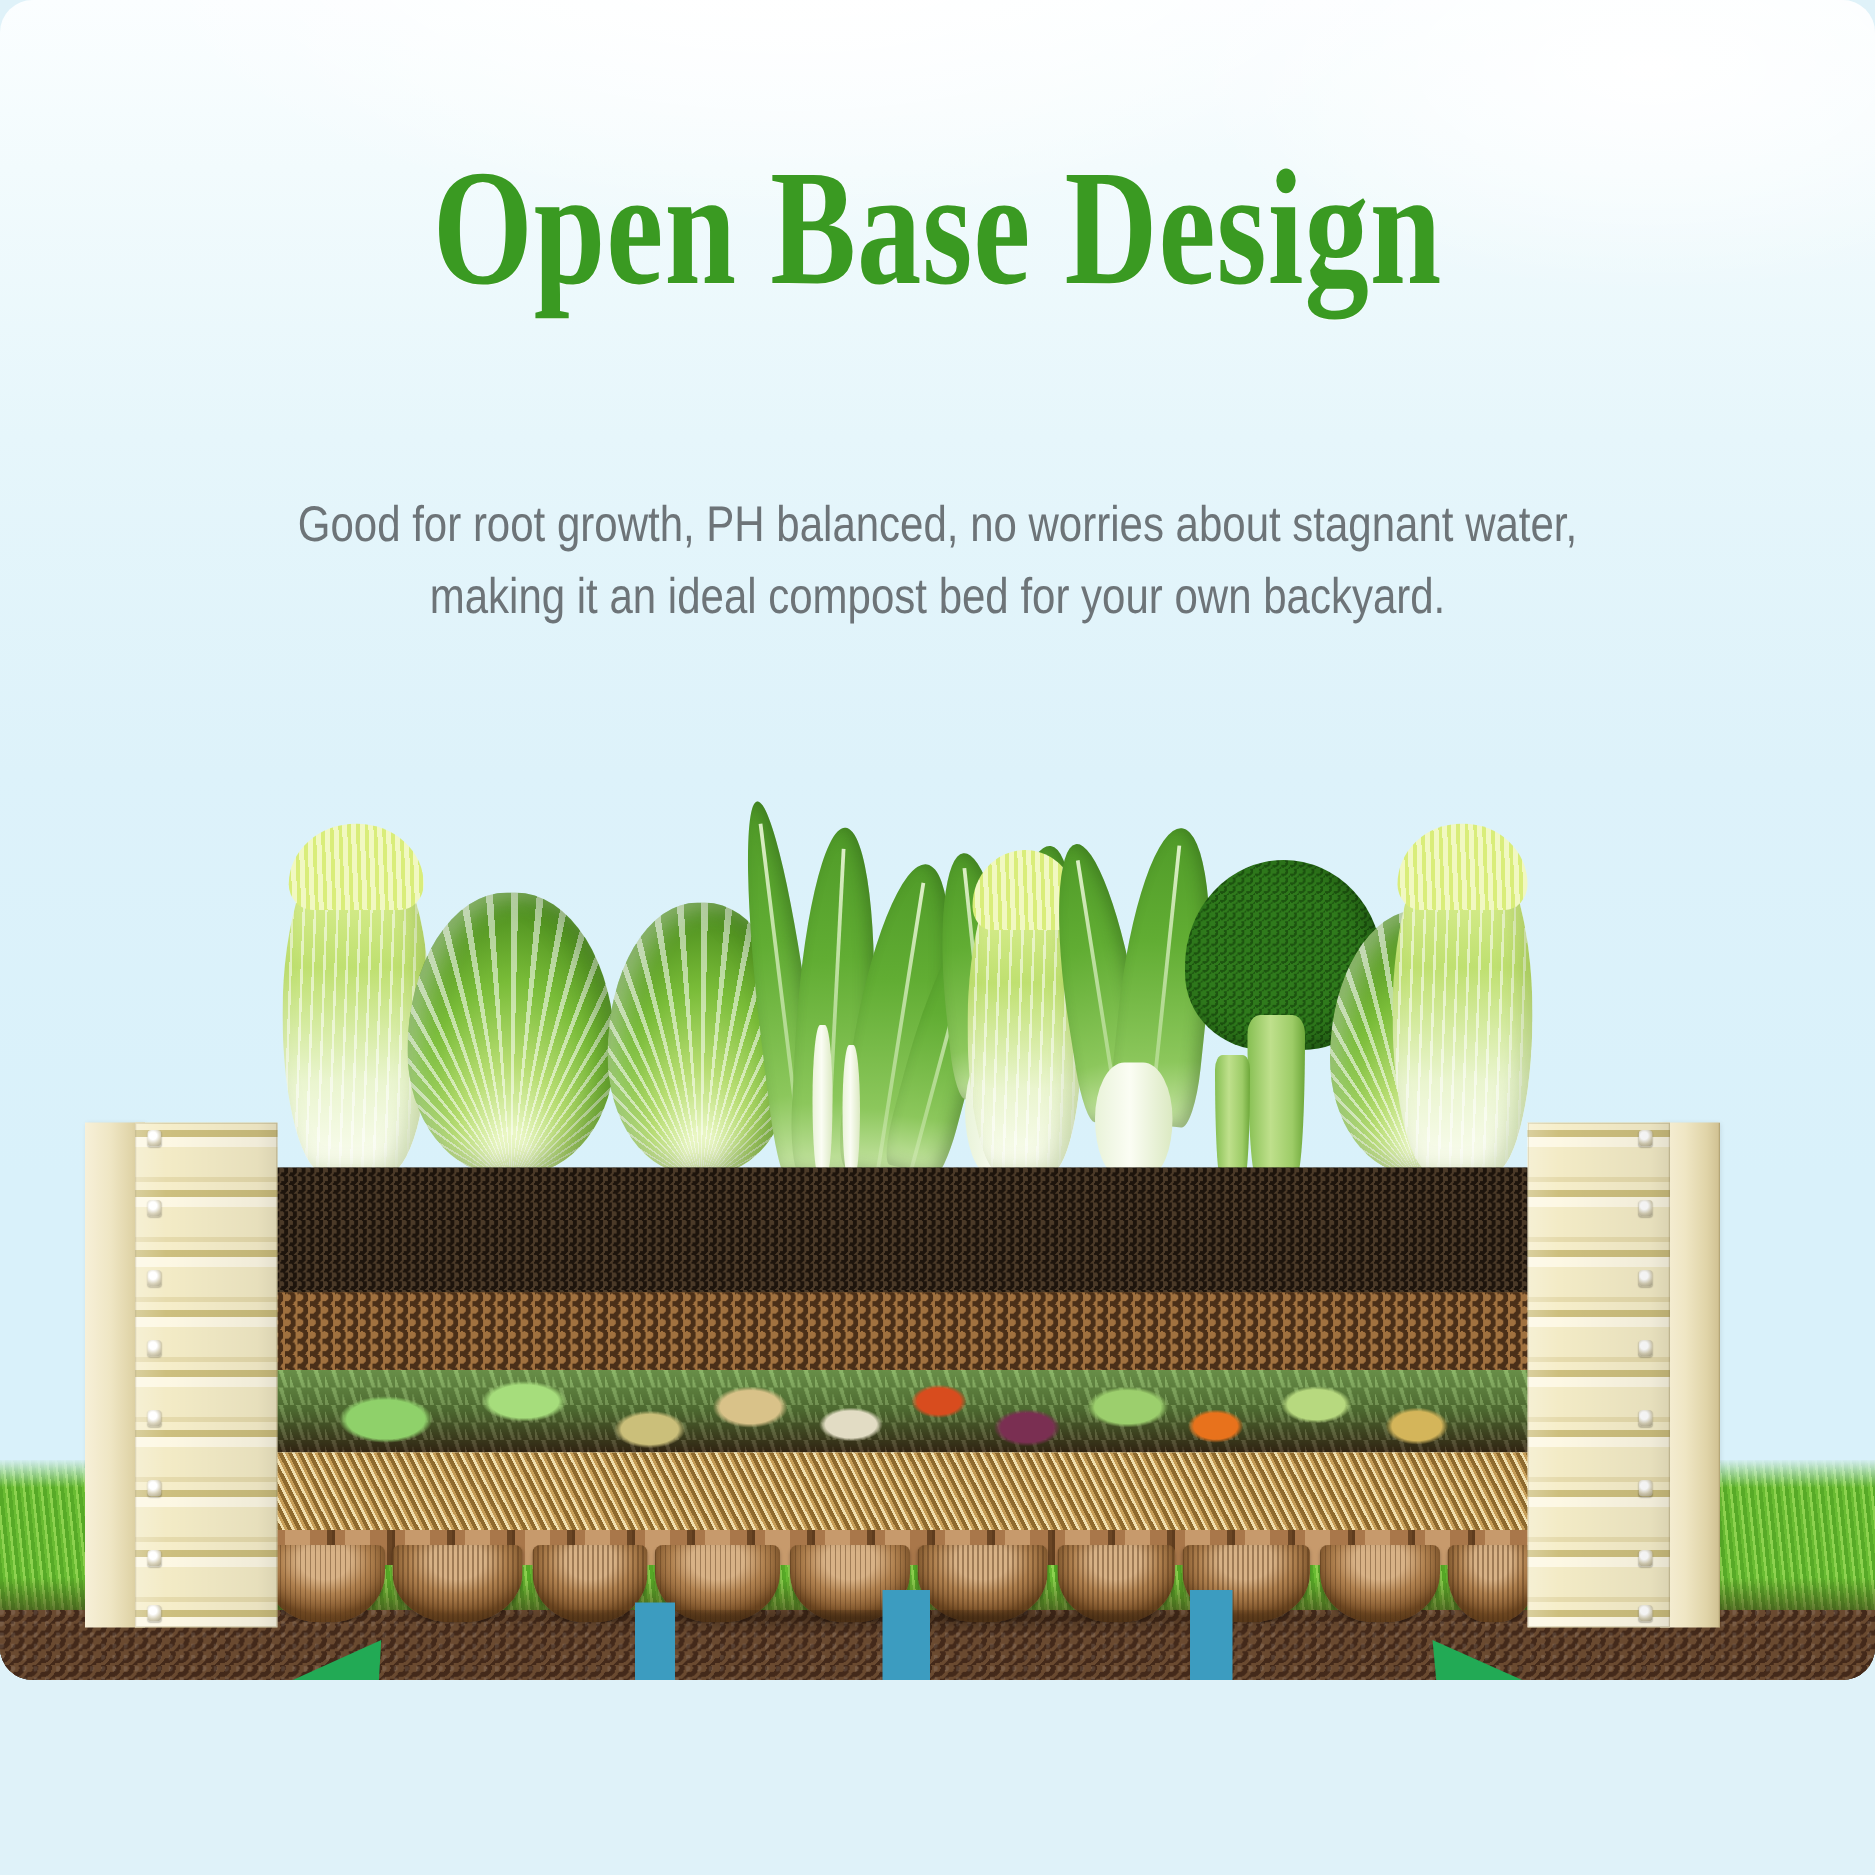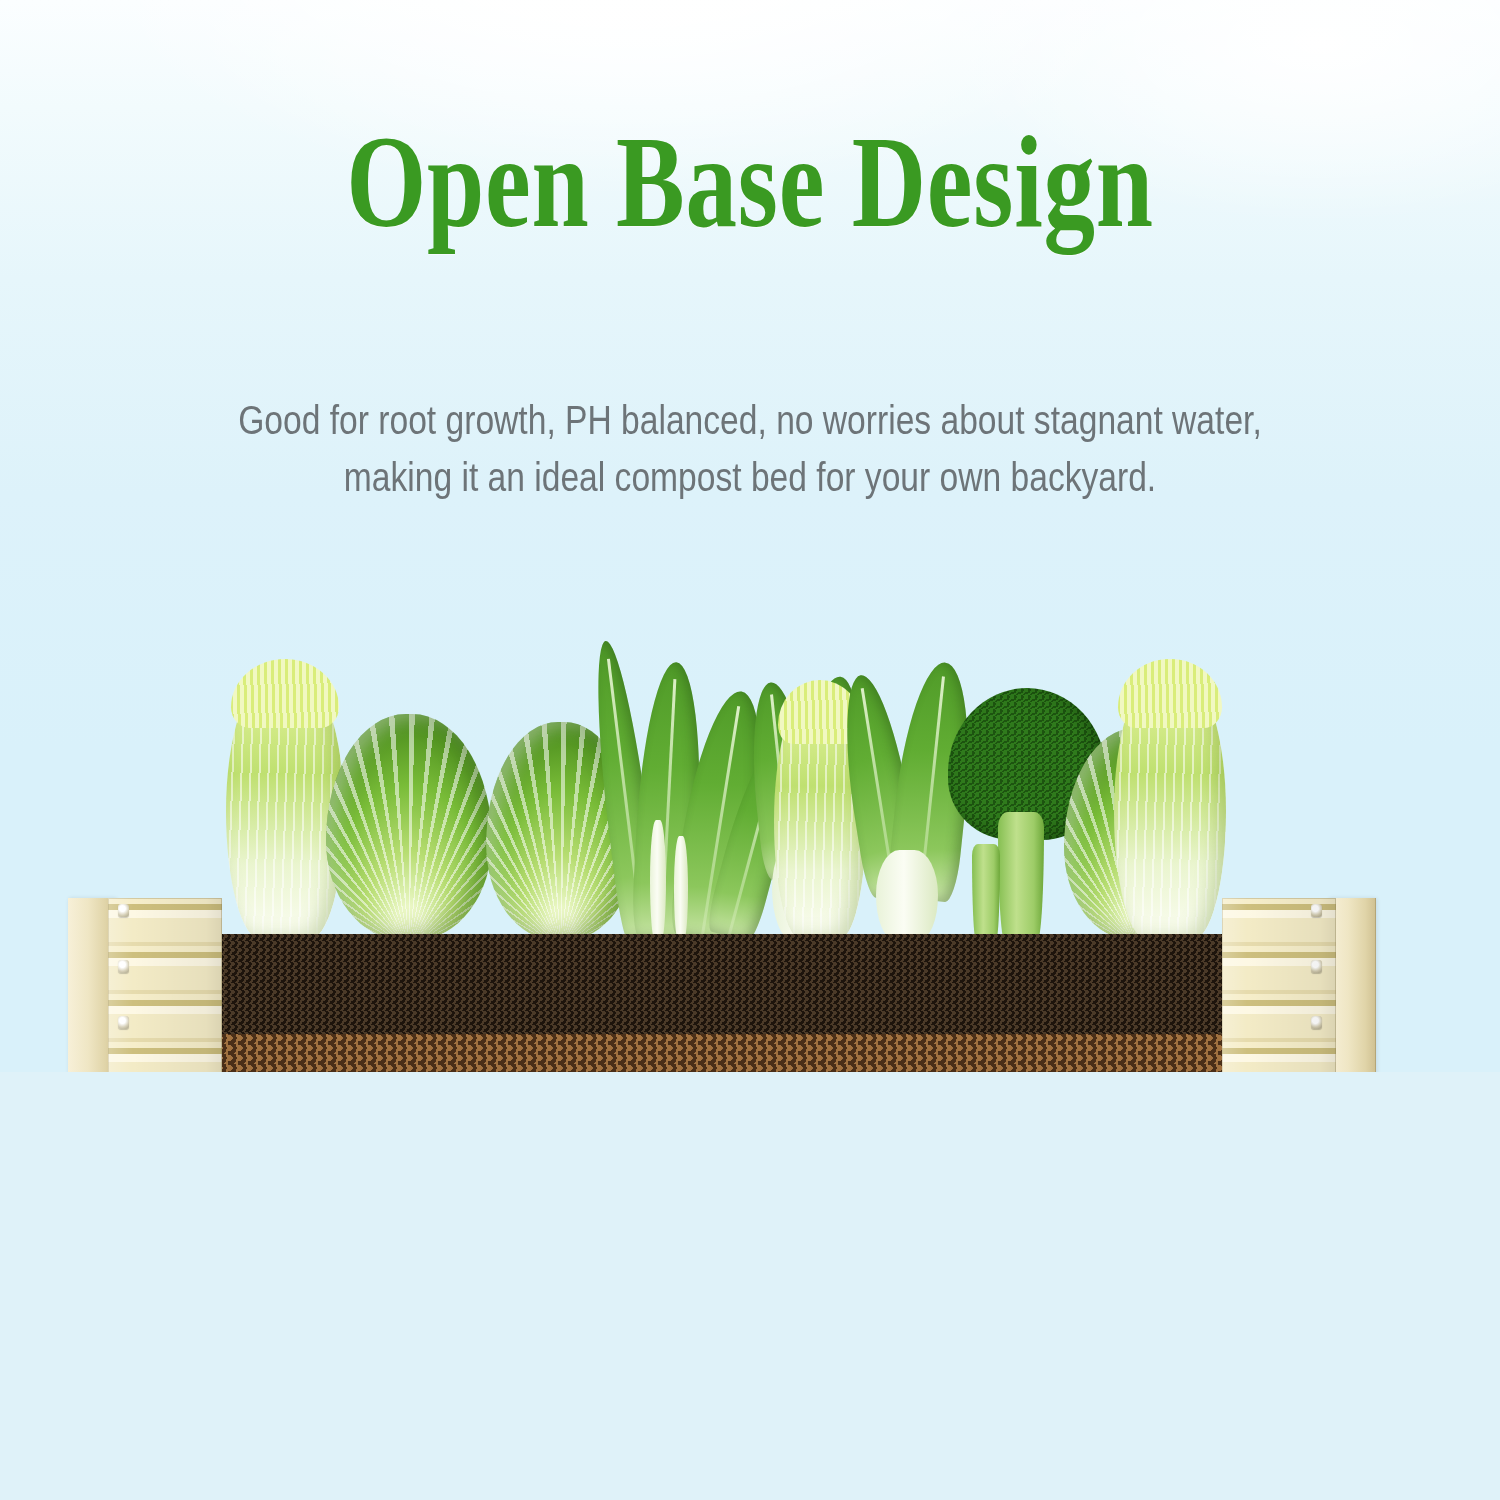--- a/index.html
+++ b/index.html
@@ -2,21 +2,21 @@
 <html><head>
 <meta charset="utf-8">
 <title>Open Base Design</title>
 <style>
   html,body{margin:0;padding:0;}
   body{
     width:1500px;height:1500px;overflow:hidden;
     font-family:"Liberation Sans",sans-serif;
     background:#dff2f9;
   }
-  .stage{position:relative;width:1500px;height:1072px;overflow:hidden;}
+  .stage{position:relative;width:1500px;height:1344px;overflow:hidden;border-radius:26px;}
 
   
   .sky{
     position:absolute;inset:0;
     background:
       radial-gradient(ellipse 900px 420px at 42% -6%, #ffffff 0%, rgba(255,255,255,.92) 22%, rgba(255,255,255,0) 62%),
       radial-gradient(ellipse 620px 300px at 88% 4%, #ffffff 0%, rgba(255,255,255,0) 60%),
       linear-gradient(180deg,#fbfeff 0%, #f2fbfd 10%, #e6f6fb 26%, #ddf2fa 46%, #d9f1fa 70%, #d9f1fa 100%);
   }
 

